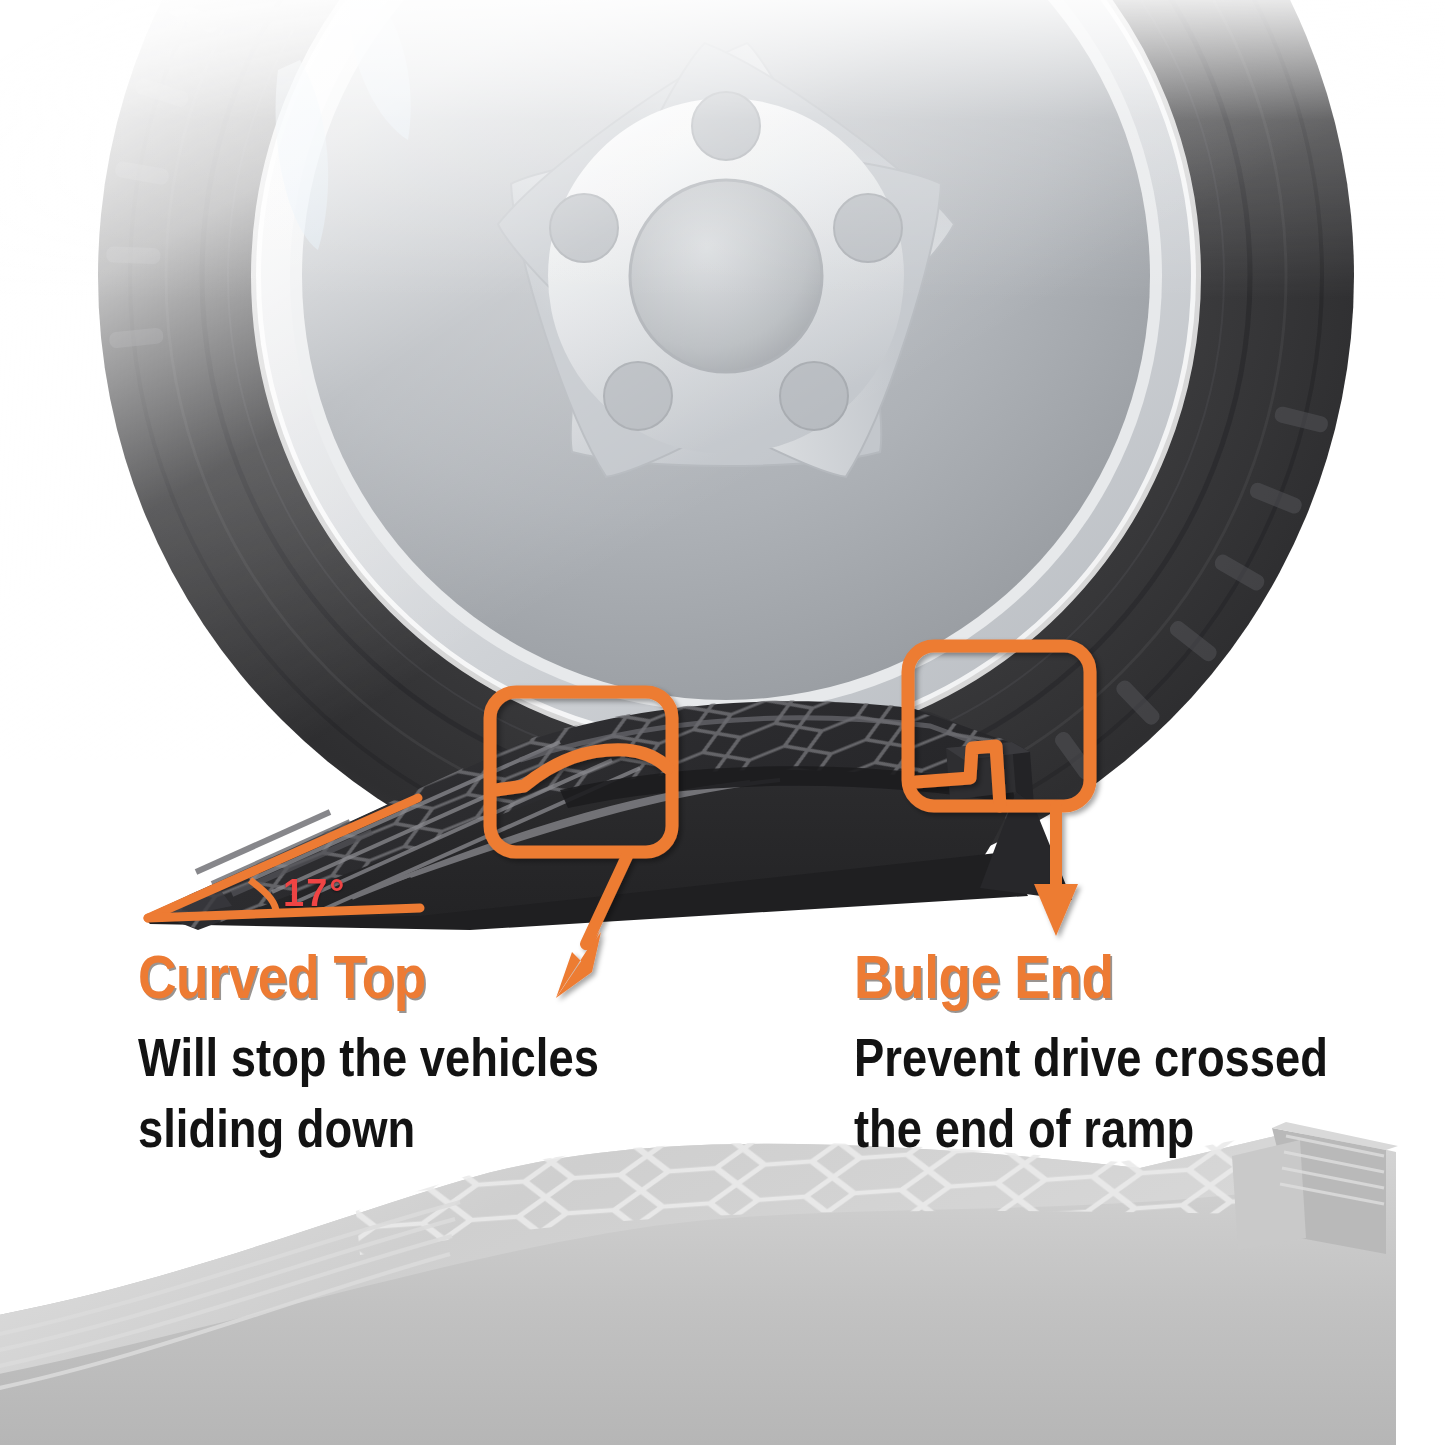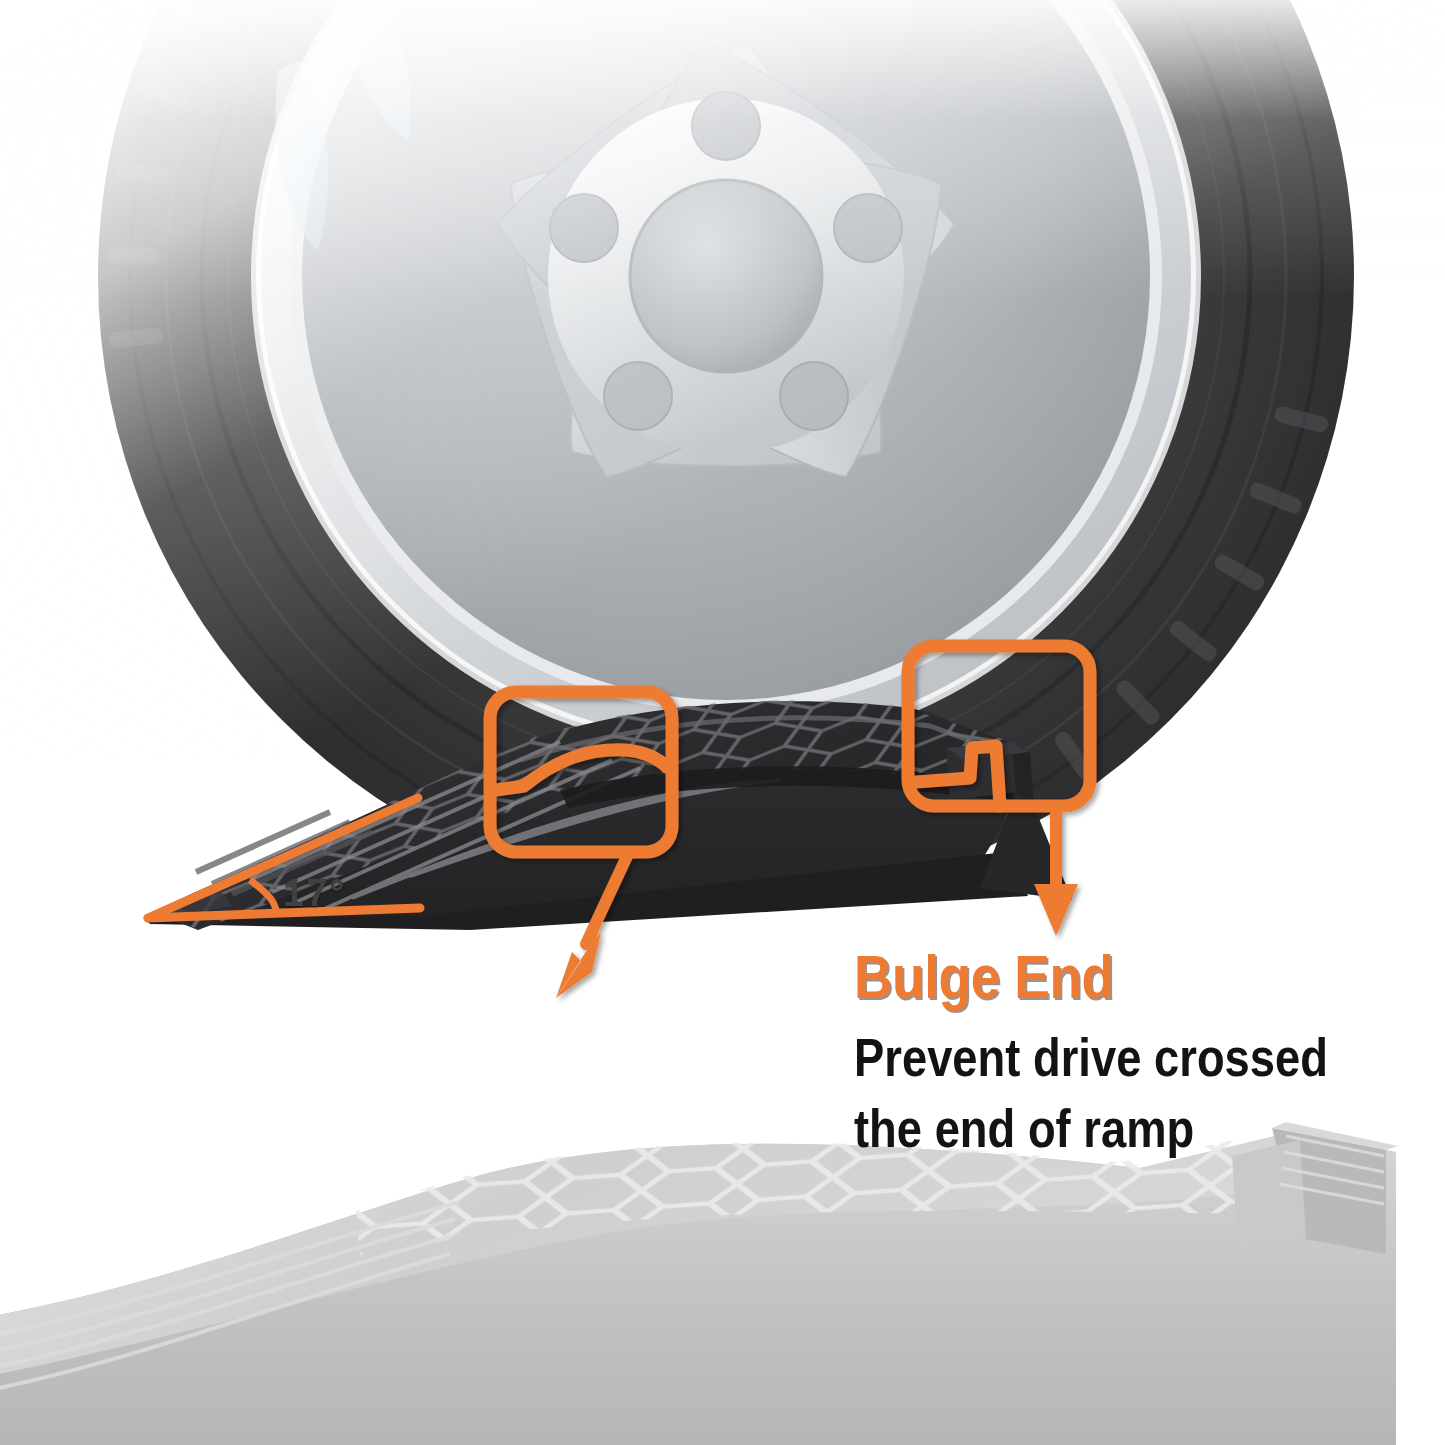--- a/index.html
+++ b/index.html
@@ -454,21 +454,21 @@
       <path d="M 148 918 L 418 798" stroke="#ED7B33" stroke-width="9" stroke-linecap="round" fill="none"></path>
 
       <path d="M 148 918 L 420 908" stroke="#ED7B33" stroke-width="9" stroke-linecap="round" fill="none"></path>
 
       <path d="M 250 880 C 266 892 274 900 276 910" stroke="#ED7B33" stroke-width="7" fill="none"></path>
     </g>
   </svg>
 
   <div style="position:absolute; left:283px; top:872px; z-index:30;
               font-family:'Liberation Sans', sans-serif; font-weight:700;
-              font-size:38px; letter-spacing:2px; color:#404040;
+              font-size:38px; letter-spacing:2px; color:#ef4444;
               text-shadow:0 1px 2px rgba(0,0,0,0.45);">
     <span>17°</span>
   </div>
 
   <svg class="layer" viewBox="0 0 1445 1445" style="z-index:35">
     <defs>
       <filter id="calloutShadow" x="-20%" y="-20%" width="150%" height="150%">
         <feDropShadow dx="3" dy="3" stdDeviation="2.5" flood-color="#000000" flood-opacity="0.35"></feDropShadow>
       </filter>
     </defs>
@@ -493,20 +493,27 @@
                L 970 778
                L 972 748
                L 996 746
                L 1000 806" fill="none" stroke="#ED7B33" stroke-width="13" stroke-linecap="round" stroke-linejoin="round"></path>
 
       <path d="M 1056 806 L 1056 898" fill="none" stroke="#ED7B33" stroke-width="12" stroke-linecap="round"></path>
       <path d="M 1056 936 L 1034 884 L 1078 884 Z" fill="#ED7B33"></path>
     </g>
   </svg>
 
+  <div class="feature" id="feat-left">
+    <div class="title">Curved Top</div>
+    <div class="body">
+      <span>Will stop the vehicles</span>
+      <span>sliding down</span>
+    </div>
+  </div>
 
   <div class="feature" id="feat-right">
     <div class="title">Bulge End</div>
     <div class="body">
       <span>Prevent drive crossed</span>
       <span>the end of ramp</span>
     </div>
   </div>
 
 </div>

